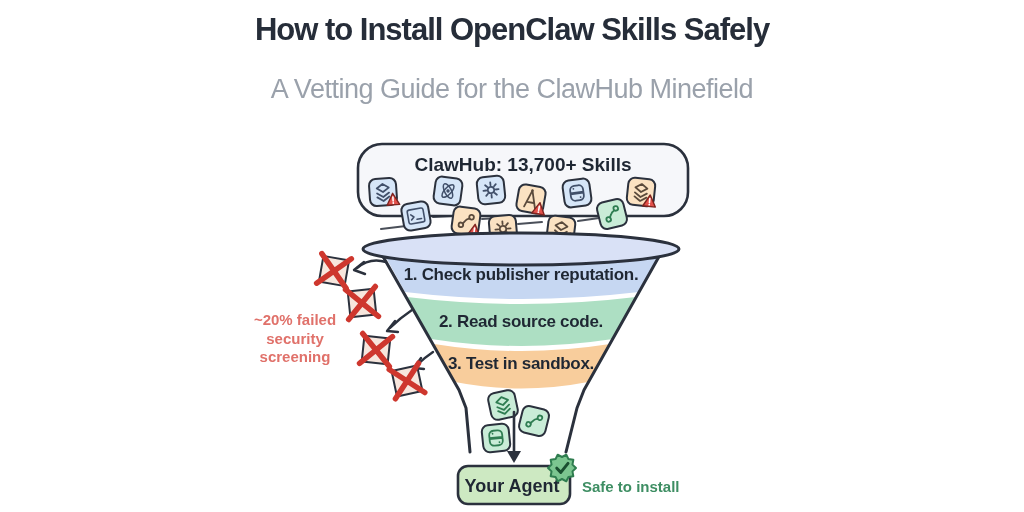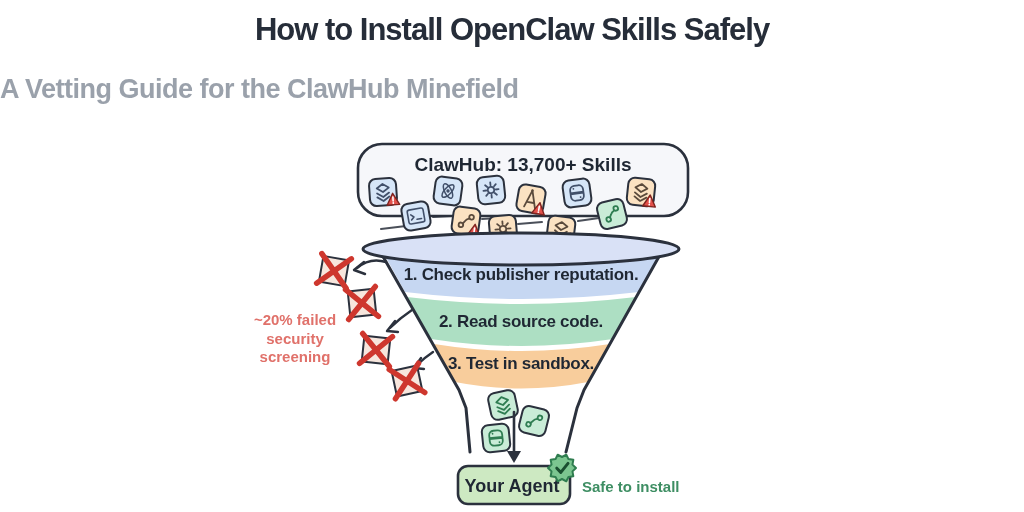--- a/index.html
+++ b/index.html
@@ -1,21 +1,21 @@
 <!DOCTYPE html>
 <html><head>
 <meta charset="utf-8">
 <style>
   html,body{margin:0;padding:0;background:#fff;}
   .stage{position:relative;width:1024px;height:512px;background:#ffffff;overflow:hidden;
          font-family:"Liberation Sans","DejaVu Sans",sans-serif;}
   .title{position:absolute;top:12px;left:0;width:1024px;text-align:center;
          font-size:31px;font-weight:800;letter-spacing:-1px;color:#262d39;}
-  .subtitle{position:absolute;top:74px;left:0;width:1024px;
-         font-size:27px;font-weight:700;letter-spacing:-0.5px;color:#9aa1ab;}
+  .subtitle{position:absolute;top:74px;left:0;width:1024px;text-align:center;
+         font-size:27px;font-weight:400;letter-spacing:-0.5px;color:#9aa1ab;}
   svg{position:absolute;left:0;top:0;}
   text{font-family:"Liberation Sans","DejaVu Sans",sans-serif;}
   .band-label{font-size:17px;font-weight:700;fill:#1f2733;letter-spacing:-0.3px;}
   .hub-label{font-size:19px;font-weight:700;fill:#1f2733;}
   .note-line{font-size:15px;font-weight:700;}
   .agent-label{font-size:18px;font-weight:800;fill:#1f2733;}
   .safe-label{font-size:15px;font-weight:700;fill:#3e8e63;}
 </style>
 </head>
 <body>

